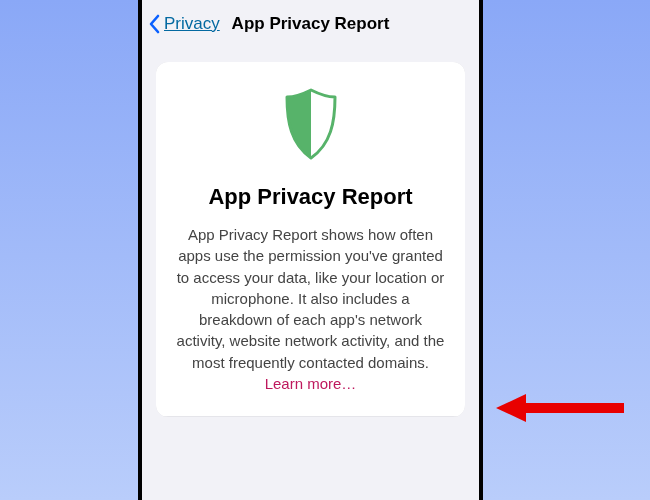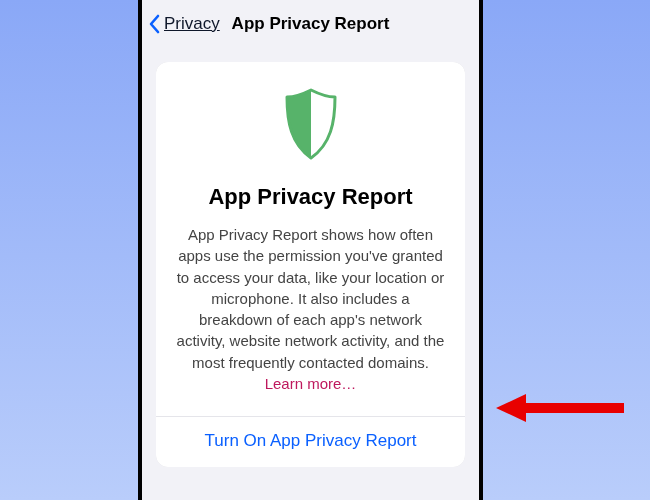--- a/index.html
+++ b/index.html
@@ -37,21 +37,21 @@
     justify-content: center;
     background: #f2f2f7;
   }
   .back {
     position: absolute;
     left: 6px;
     top: 0;
     height: 48px;
     display: flex;
     align-items: center;
-    color: #0f172a;
+    color: #0369a1;
     font-size: 17px;
     cursor: pointer;
   }
   .back-label {
     text-decoration: underline;
     margin-left: 2px;
   }
   .chevron-left {
     width: 14px;
     height: 20px;
@@ -151,21 +151,20 @@
                 <path d="M30 2 C22 6 12 9 6 9 C6 34 10 56 30 70 C50 56 54 34 54 9 C48 9 38 6 30 2 Z" fill="none" stroke="#57b36a" stroke-width="3" stroke-linejoin="round"></path>
               </svg>
             </span>
           </div>
           <div class="card-title">App Privacy Report</div>
           <div class="card-desc">
             <span>App Privacy Report shows how often apps use the permission you've granted to access your data, like your location or microphone. It also includes a breakdown of each app's network activity, website network activity, and the most frequently contacted domains. </span><span class="learn-more">Learn more…</span>
           </div>
         </div>
         <div class="card-sep"></div>
-        <div class="card-action">Turn On App Privacy Report</div>
       </div>
     </div>
 
   </div>
 
   <svg class="arrow" viewBox="0 0 130 40">
     <line x1="128" y1="20" x2="26" y2="20" stroke="#e80000" stroke-width="10"></line>
     <polygon points="0,20 30,6 30,34" fill="#e80000"></polygon>
   </svg>
 

